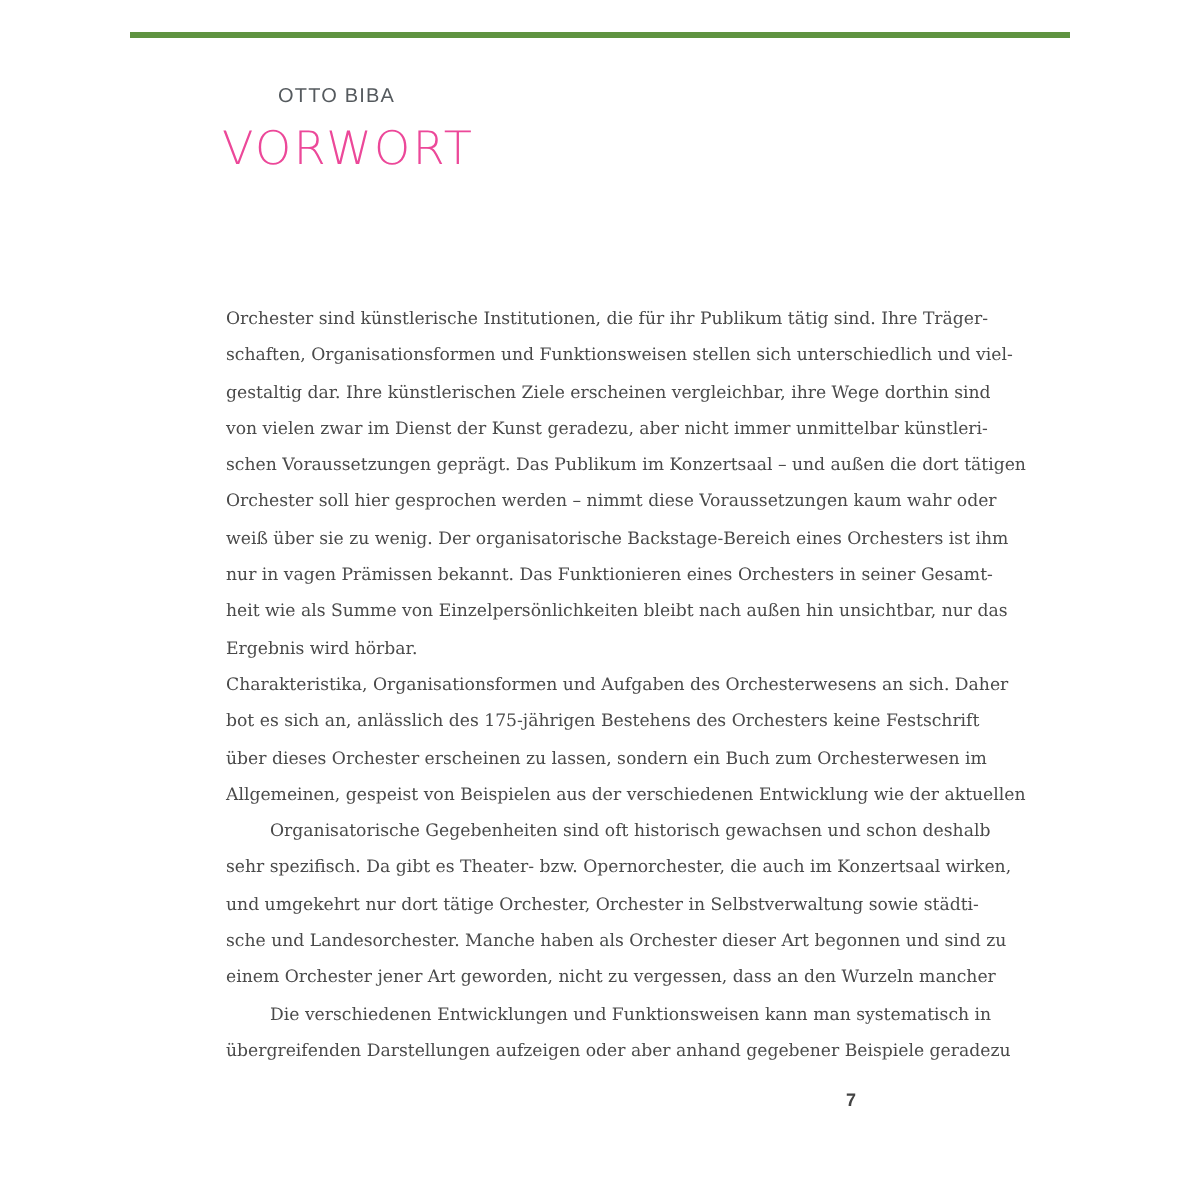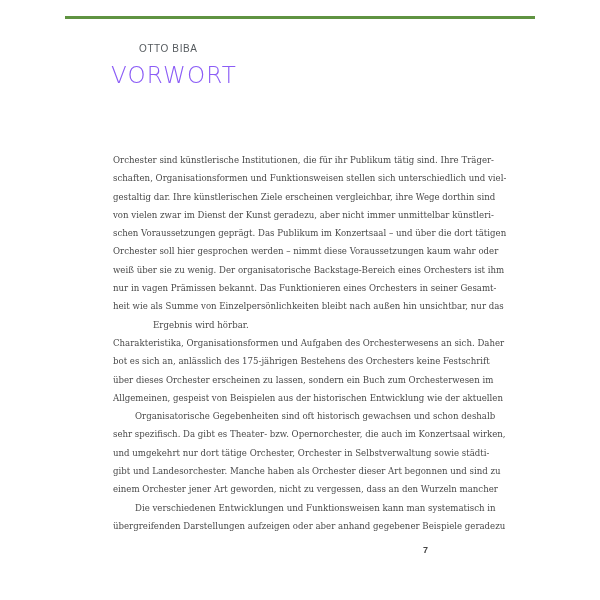--- a/index.html
+++ b/index.html
@@ -31,21 +31,21 @@
       color: #555a5e;
     }
     .title {
       position: absolute;
       left: 111px;
       top: 64px;
       font-family: "DejaVu Sans", sans-serif;
       font-weight: 200;
       font-size: 23px;
       letter-spacing: 1.2px;
-      color: #8b5cf6;
+      color: #ec4899;
       line-height: 1;
     }
     .body-text {
       position: absolute;
       left: 113px;
       top: 151px;
       width: 371px;
       font-family: "DejaVu Serif", serif;
       font-size: 8.6px;
       line-height: 18.3px;
@@ -53,21 +53,20 @@
     }
     .body-text .line {
       display: block;
       white-space: nowrap;
       text-align: justify;
       text-align-last: justify;
       height: 18.3px;
     }
     .body-text .line.last {
       text-align-last: left;
-      margin-left: 40px;
     }
     .body-text .line.indent {
       padding-left: 22px;
     }
     .page-number {
       position: absolute;
       left: 423px;
       top: 545px;
       font-family: "Liberation Sans", sans-serif;
       font-size: 9px;
@@ -82,40 +81,40 @@
 <div class="author">OTTO BIBA</div>
 <div class="title">VORWORT</div>
 
 <div class="body-text">
 
   <div>
     <span class="line">Orchester sind künstlerische Institutionen, die für ihr Publikum tätig sind. Ihre Träger-</span>
     <span class="line">schaften, Organisationsformen und Funktionsweisen stellen sich unterschiedlich und viel-</span>
     <span class="line">gestaltig dar. Ihre künstlerischen Ziele erscheinen vergleichbar, ihre Wege dorthin sind</span>
     <span class="line">von vielen zwar im Dienst der Kunst geradezu, aber nicht immer unmittelbar künstleri-</span>
-    <span class="line">schen Voraussetzungen geprägt. Das Publikum im Konzertsaal – und über die dort tätigen</span>
+    <span class="line">schen Voraussetzungen geprägt. Das Publikum im Konzertsaal – und außen die dort tätigen</span>
     <span class="line">Orchester soll hier gesprochen werden – nimmt diese Voraussetzungen kaum wahr oder</span>
     <span class="line">weiß über sie zu wenig. Der organisatorische Backstage-Bereich eines Orchesters ist ihm</span>
     <span class="line">nur in vagen Prämissen bekannt. Das Funktionieren eines Orchesters in seiner Gesamt-</span>
     <span class="line">heit wie als Summe von Einzelpersönlichkeiten bleibt nach außen hin unsichtbar, nur das</span>
     <span class="line last">Ergebnis wird hörbar.</span>
   </div>
 
   <div>
     <span class="line">Charakteristika, Organisationsformen und Aufgaben des Orchesterwesens an sich. Daher</span>
     <span class="line">bot es sich an, anlässlich des 175-jährigen Bestehens des Orchesters keine Festschrift</span>
     <span class="line">über dieses Orchester erscheinen zu lassen, sondern ein Buch zum Orchesterwesen im</span>
-    <span class="line">Allgemeinen, gespeist von Beispielen aus der historischen Entwicklung wie der aktuellen</span>
+    <span class="line">Allgemeinen, gespeist von Beispielen aus der verschiedenen Entwicklung wie der aktuellen</span>
   </div>
 
   <div>
     <span class="line indent">Organisatorische Gegebenheiten sind oft historisch gewachsen und schon deshalb</span>
     <span class="line">sehr spezifisch. Da gibt es Theater- bzw. Opernorchester, die auch im Konzertsaal wirken,</span>
     <span class="line">und umgekehrt nur dort tätige Orchester, Orchester in Selbstverwaltung sowie städti-</span>
-    <span class="line">gibt und Landesorchester. Manche haben als Orchester dieser Art begonnen und sind zu</span>
+    <span class="line">sche und Landesorchester. Manche haben als Orchester dieser Art begonnen und sind zu</span>
     <span class="line">einem Orchester jener Art geworden, nicht zu vergessen, dass an den Wurzeln mancher</span>
   </div>
 
   <div>
     <span class="line indent">Die verschiedenen Entwicklungen und Funktionsweisen kann man systematisch in</span>
     <span class="line">übergreifenden Darstellungen aufzeigen oder aber anhand gegebener Beispiele geradezu</span>
 
   </div>
 </div>
 

